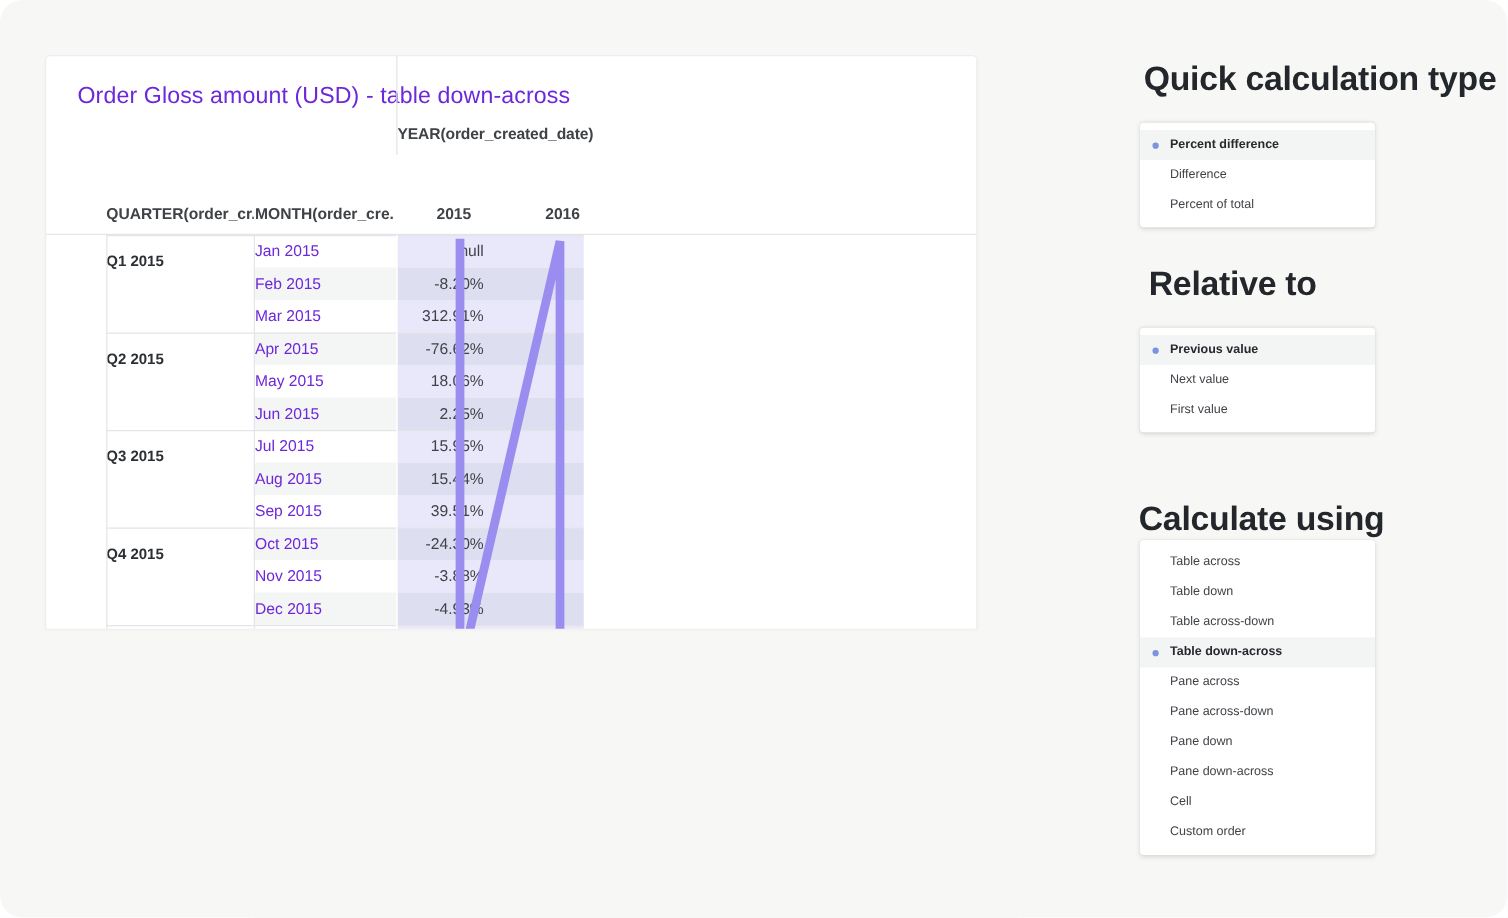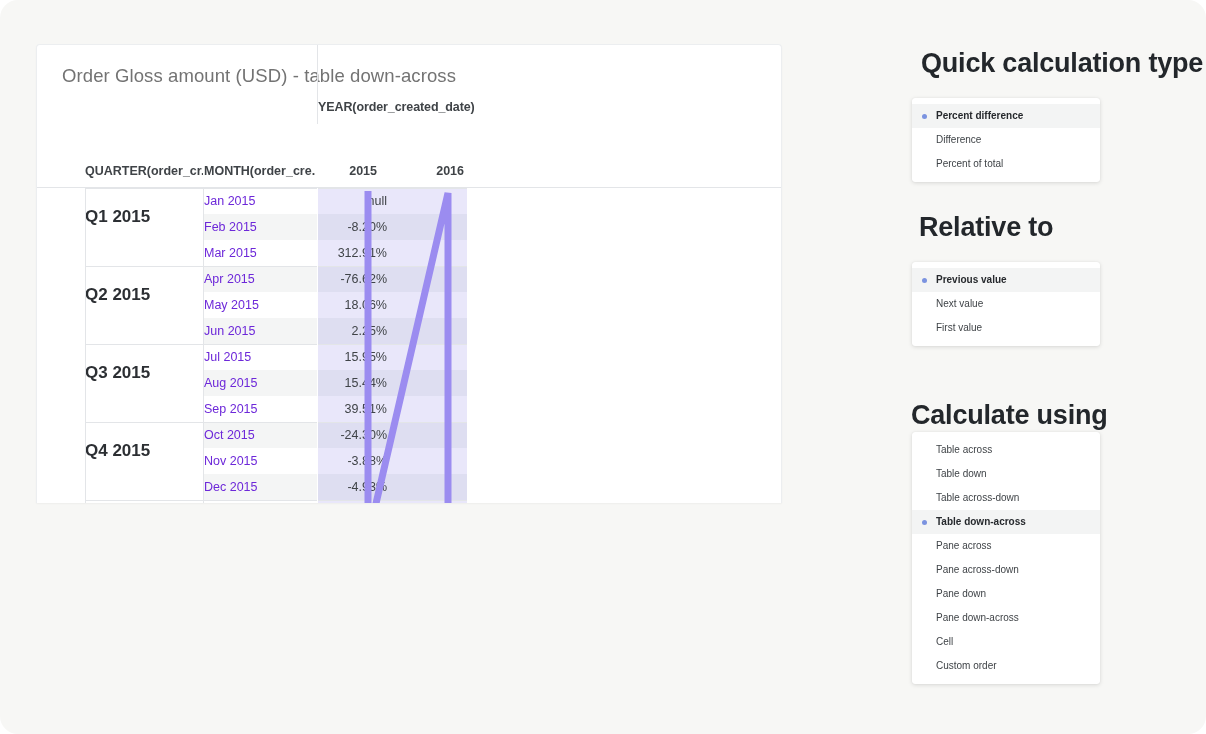--- a/index.html
+++ b/index.html
@@ -24,21 +24,21 @@
     width: 746px; height: 459px;
     background: #ffffff;
     border: 1px solid #eceef0;
     border-bottom: none;
     border-radius: 4px 4px 0 0;
     box-shadow: 0 1px 2px rgba(0,0,0,0.04);
     overflow: hidden;
   }
   #viz-title {
     font-size: 18.5px;
-    color: #737373;
+    color: #6d28d9;
     letter-spacing: 0.1px;
     padding: 20px 0 0 25px;
   }
 
   
   #col-band {
     position: absolute; left: 0; top: 55px; width: 746px; height: 65px;
   }
   #year-header {
     position: absolute; left: 281px; top: 0; width: 149px;
@@ -62,23 +62,23 @@
   #hdr-yearsep { position: absolute; left: 280px; top: -66px; width: 1px; height: 90px; background: #e3e5e8; }
 
   
   #tbl-body { position: absolute; left: 0; top: 143px; width: 746px; height: 316px; }
   .row {
     position: relative;
     height: 26px;
     width: 746px;
   }
   .row .q {
-    position: absolute; left: 48px; top: 16px; width: 118px; height: 26px;
+    position: absolute; left: 48px; top: 8px; width: 118px; height: 26px;
     line-height: 26px;
-    font-size: 17px; font-weight: bold; color: #2c2f33;
+    font-size: 12px; font-weight: bold; color: #2c2f33;
   }
   .row .m {
     position: absolute; left: 167px; top: 0; width: 113px; height: 26px;
     line-height: 26px;
     font-size: 12.5px; color: #6d28d9;
     padding-left: 0px;
   }
   .row .v15 {
     position: absolute; left: 281px; top: 0; width: 74px; height: 26px;
     line-height: 26px; text-align: right; padding-right: 5px;
@@ -304,21 +304,21 @@
         <path d="M 331 146 L 331 493 L 411 148 L 411 485"></path>
       </g>
 
       <path d="M 391 476 L 411 497 L 431 476 L 411 486 Z" fill="#9b8cf0" stroke="#9b8cf0" stroke-width="5" stroke-linejoin="round"></path>
     </svg>
 
   </div>
 
   <div id="side">
 
-    <div style="position:absolute; left:10px; top:48px;">
+    <div style="position:absolute; left:4px; top:48px;">
       <div class="sect-title">Quick calculation type</div>
     </div>
     <div class="menu" id="menu-quick" style="position:absolute; left:1px; top:98px;">
         <div class="menu-item selected"><span class="bullet"></span><span>Percent difference</span></div>
         <div class="menu-item"><span>Difference</span></div>
         <div class="menu-item"><span>Percent of total</span></div>
       </div>
 
     <div style="position:absolute; left:8px; top:212px;">
       <div class="sect-title">Relative to</div>

